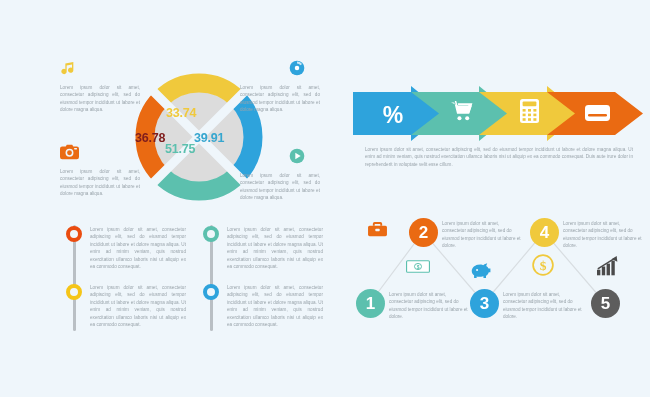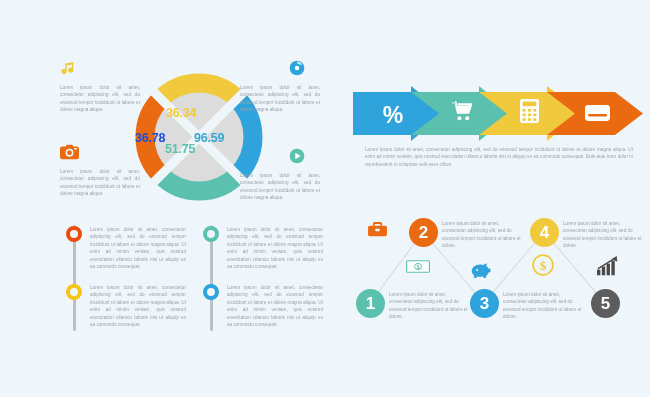--- a/index.html
+++ b/index.html
@@ -25,21 +25,21 @@
   
   #donut-block{position:absolute;left:118px;top:62px;width:162px;height:150px;}
   #donut-svg{position:absolute;left:0;top:0;}
   .donut-value{
     position:absolute;font-size:12.5px;font-weight:bold;
     letter-spacing:-.2px;
   }
   #val-top   {left:48px; top:44px; color:#f0c93c;}
   #val-right {left:76px; top:69px; color:#36a6cf;}
   #val-bottom{left:47px; top:80px; color:#5cc0ae;}
-  #val-left  {left:17px; top:69px; color:#1d4ed8;}
+  #val-left  {left:17px; top:69px; color:#7f1d1d;}
 
   
   .callout{position:absolute;width:80px;}
   .callout .ico{display:block;margin-bottom:4px;}
   #callout-tl{left:60px;top:60px;}
   #callout-tr{left:240px;top:60px;}
   #callout-bl{left:60px;top:144px;}
   #callout-br{left:240px;top:148px;}
   #callout-tr .ico, #callout-br .ico{margin-left:49px;}
 
@@ -148,22 +148,22 @@
       <g clip-path="url(#clipLeft)">
         <circle cx="81" cy="75" r="54" fill="none" stroke="#ea6a12" stroke-width="19"></circle>
       </g>
 
       <g stroke="#eff6fb" stroke-width="9" stroke-linecap="round">
         <line x1="34" y1="28" x2="128" y2="122"></line>
         <line x1="128" y1="28" x2="34" y2="122"></line>
       </g>
     </svg>
 
-    <span class="donut-value" id="val-top">36.34</span>
-    <span class="donut-value" id="val-right">96.59</span>
+    <span class="donut-value" id="val-top">33.74</span>
+    <span class="donut-value" id="val-right">39.91</span>
     <span class="donut-value" id="val-bottom">51.75</span>
     <span class="donut-value" id="val-left">36.78</span>
   </div>
 
   <div class="callout" id="callout-tl">
     <span class="ico">
       <svg width="16" height="16" viewBox="0 0 24 24" fill="#f0c93c">
         <path d="M20 3v12.2a4 4 0 1 1-2-3.46V6.6l-8 1.6v9a4 4 0 1 1-2-3.46V5.2L20 3z"></path>
       </svg>
     </span>

